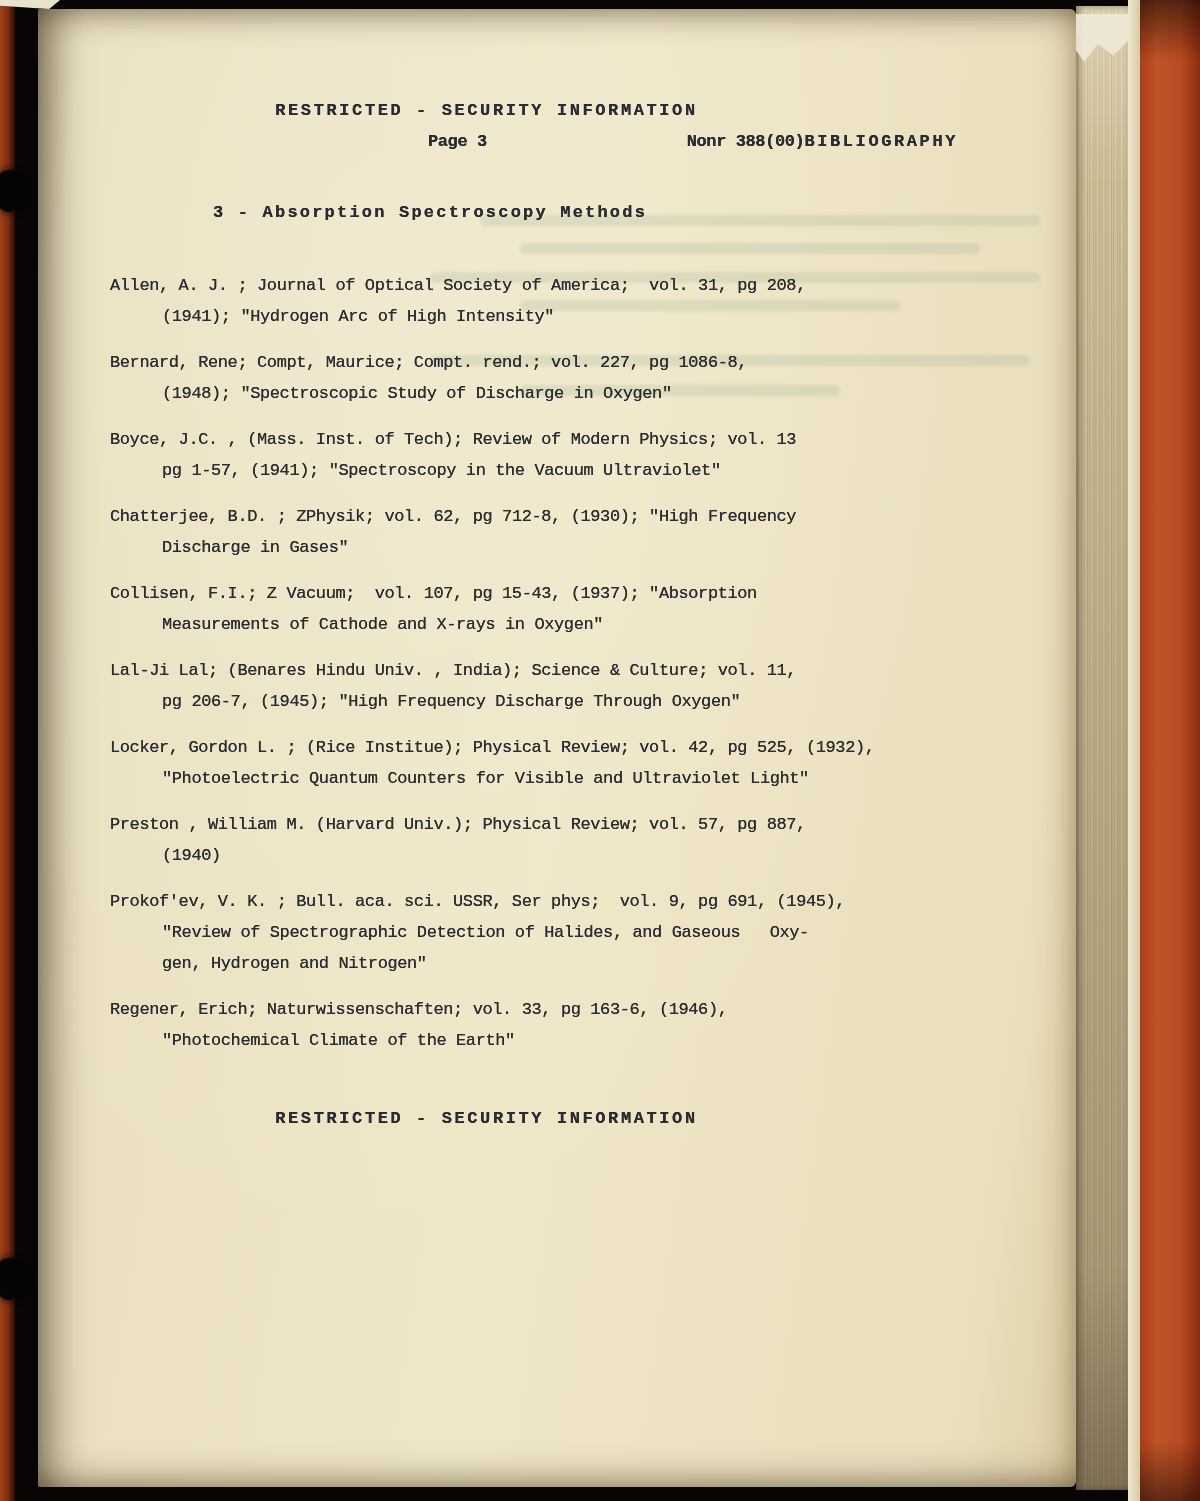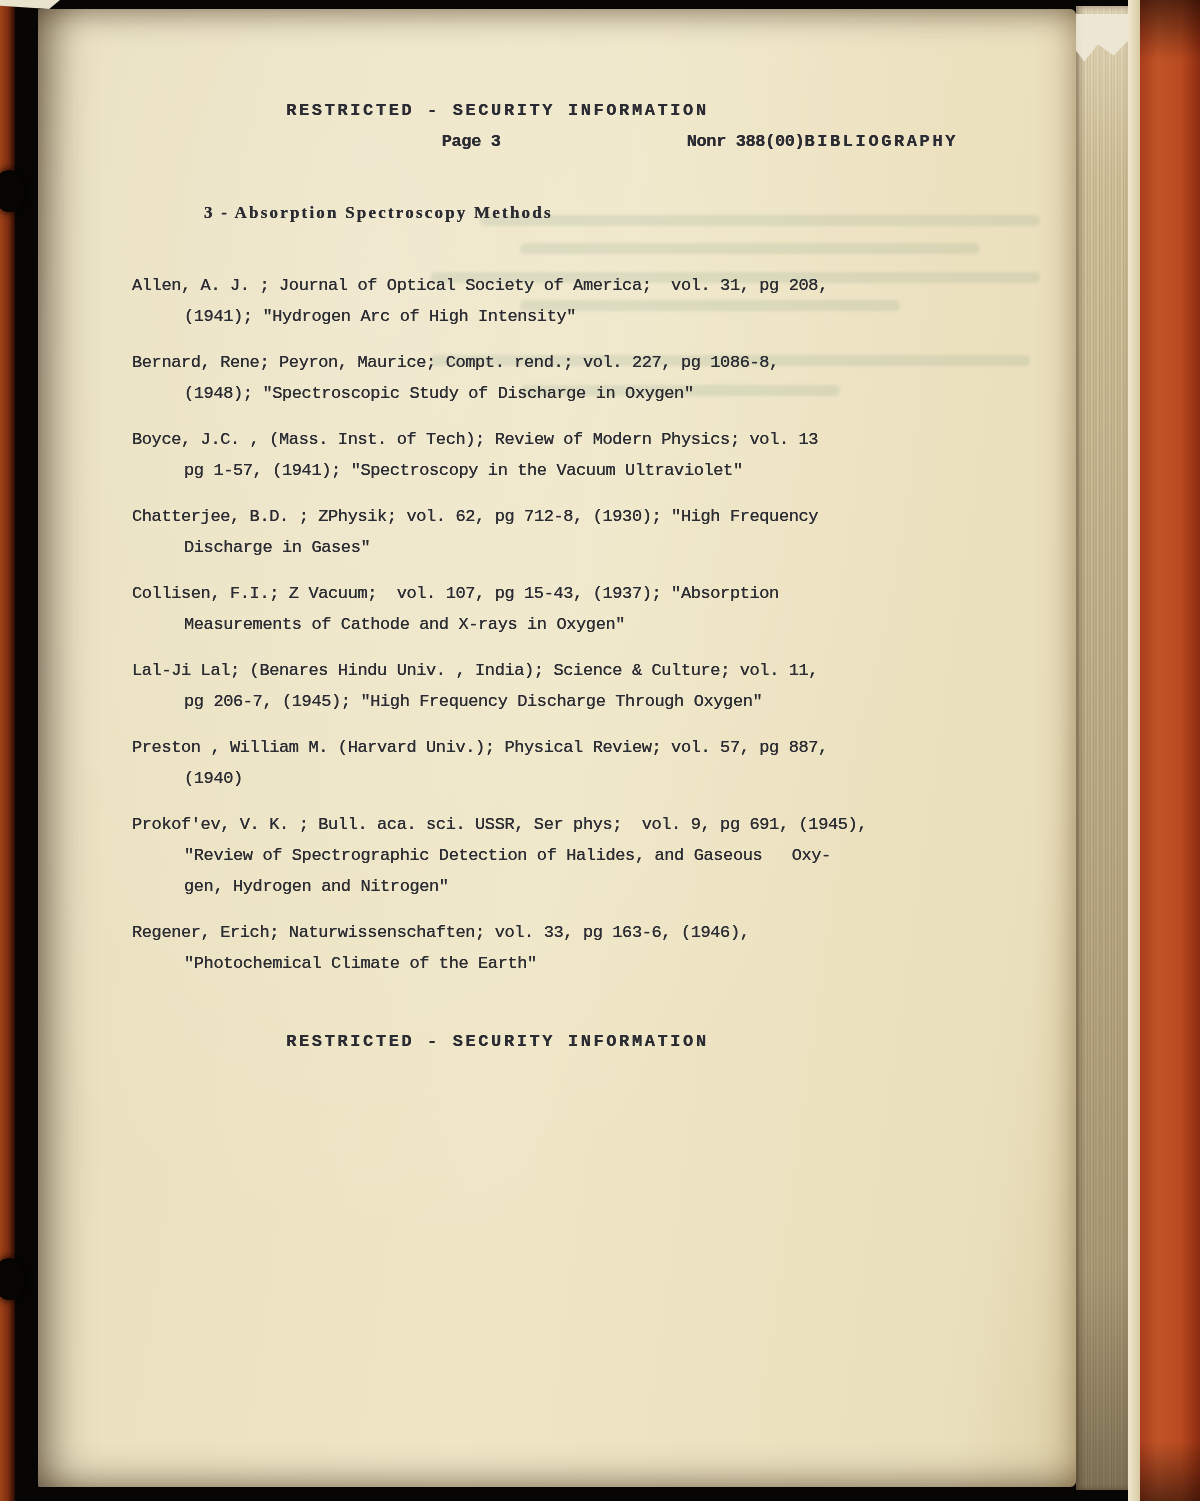--- a/index.html
+++ b/index.html
@@ -72,29 +72,29 @@
   .ghost{position:absolute;inset:0;pointer-events:none;}
   .smudge{
     position:absolute;height:11px;border-radius:6px;
     background:rgba(116,148,124,.16);
     filter:blur(1.6px);
   }
 
   
   .content{
     position:relative;height:100%;box-sizing:border-box;
-    padding:86px 118px 0 94px;
+    padding:86px 118px 0 72px;
     font-size:17px;line-height:31px;letter-spacing:-0.4px;
     color:#2b2c33;
     text-shadow:0 0 .6px currentColor;
   }
   .h-class{text-align:center;margin-right:95px;font-weight:bold;}
   .h-row{display:flex;justify-content:flex-end;font-weight:bold;position:relative;margin-bottom:40px;}
   .h-row .h-center{position:absolute;left:37.5%;}
-  .title{font-weight:bold;margin-left:72px;margin-bottom:42px;letter-spacing:2.2px;font-family:Liberation Serif, serif;}
+  .title{font-weight:bold;margin-left:103px;margin-bottom:42px;letter-spacing:2.2px;}
   .spread{letter-spacing:2.6px;}
   .entry{
     white-space:pre-wrap;
     padding-left:52px;text-indent:-52px;
     margin-bottom:15px;
   }
   .u{
     text-decoration-thickness:1.6px;
     text-underline-offset:3px;
   }
@@ -126,30 +126,32 @@
         <span>Nonr 388(00)</span>
         <span class="h-center">Page 3</span>
         <span class="spread">BIBLIOGRAPHY</span>
       </div>
 
       <div class="title">3 - Absorption Spectroscopy Methods</div>
 
       <div class="entries">
           <div class="entry"><span>Allen, A. J. ; </span><span class="u">Journal of Optical Society of America;</span><span>  vol. 31, pg 208,
 (1941); "Hydrogen Arc of High Intensity"</span></div>
-          <div class="entry"><span>Bernard, Rene; Peyron, Maurice; </span><span class="u">Compt. rend.</span><span>; vol. 227, pg 1086-8,
+          <div class="entry"><span>Bernard, Rene; Compt, Maurice; </span><span class="u">Compt. rend.</span><span>; vol. 227, pg 1086-8,
 (1948); "Spectroscopic Study of Discharge in Oxygen"</span></div>
           <div class="entry"><span>Boyce, J.C. , (Mass. Inst. of Tech); </span><span class="u">Review of Modern Physics</span><span>; vol. 13
 pg 1-57, (1941); "Spectroscopy in the Vacuum Ultraviolet"</span></div>
           <div class="entry"><span>Chatterjee, B.D. ; </span><span class="u">ZPhysik</span><span>; vol. 62, pg 712-8, (1930); "High Frequency
 Discharge in Gases"</span></div>
           <div class="entry"><span>Collisen, F.I.; </span><span class="u">Z Vacuum;</span><span>  vol. 107, pg 15-43, (1937); "Absorption
 Measurements of Cathode and X-rays in Oxygen"</span></div>
           <div class="entry"><span>Lal-Ji Lal; (Benares Hindu Univ. , India); </span><span class="u">Science &amp; Culture</span><span>; vol. 11,
 pg 206-7, (1945); "High Frequency Discharge Through Oxygen"</span></div>
+          <div class="entry"><span>Locker, Gordon L. ; (Rice Institue); </span><span class="u">Physical Review</span><span>; vol. 42, pg 525, (1932),
+"Photoelectric Quantum Counters for Visible and Ultraviolet Light"</span></div>
           <div class="entry"><span>Preston , William M. (Harvard Univ.); </span><span class="u">Physical Review;</span><span> vol. 57, pg 887,
 (1940)</span></div>
           <div class="entry"><span>Prokof'ev, V. K. ; </span><span class="u">Bull. aca. sci. USSR, Ser phys</span><span>;  vol. 9, pg 691, (1945),
 "Review of Spectrographic Detection of Halides, and Gaseous   Oxy-
 gen, Hydrogen and Nitrogen"</span></div>
           <div class="entry"><span>Regener, Erich; </span><span class="u">Naturwissenschaften</span><span>; vol. 33, pg 163-6, (1946),
 "Photochemical Climate of the Earth"</span></div>
         </div>
 
       <div class="footer spread">RESTRICTED - SECURITY INFORMATION</div>

